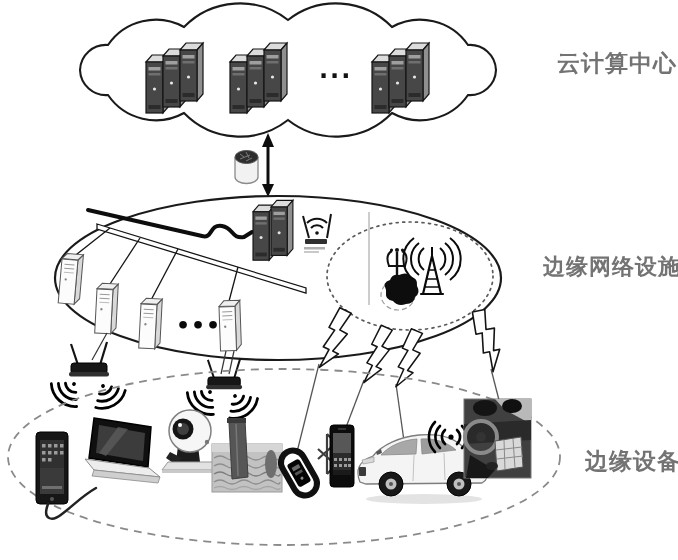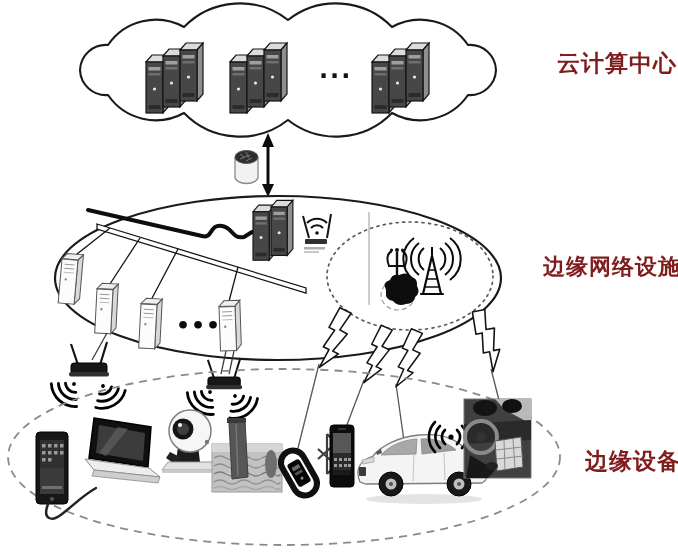--- a/index.html
+++ b/index.html
@@ -1,19 +1,19 @@
 <!DOCTYPE html>
 <html><head>
 <meta charset="utf-8">
 <style>
   html,body{margin:0;padding:0;background:#fff;}
   .stage{position:relative;width:678px;height:560px;background:#ffffff;overflow:hidden;
          font-family:"Liberation Serif","DejaVu Serif",serif;}
   .stage svg{position:absolute;left:0;top:0;}
-  .layer-label{position:absolute;color:#7f1d1d;font-weight:600;white-space:nowrap;
+  .layer-label{position:absolute;color:#737373;font-weight:600;white-space:nowrap;
                letter-spacing:1px;}
   .lbl-cloud{left:557px;top:48px;font-size:23px;}
   .lbl-network{left:543px;top:252px;font-size:22px;}
   .lbl-devices{left:585px;top:446px;font-size:23px;}
   text{font-family:"DejaVu Sans","Liberation Sans",sans-serif;}
 </style>
 </head>
 <body>
 
 <div class="stage">

